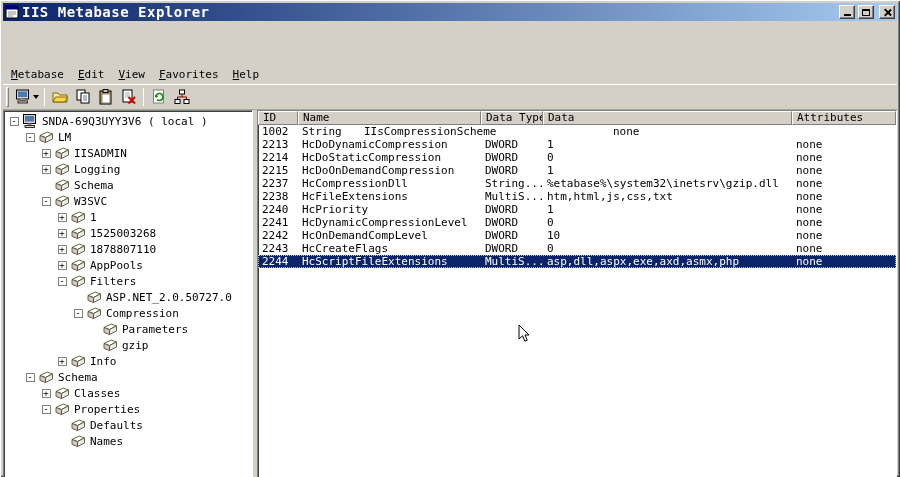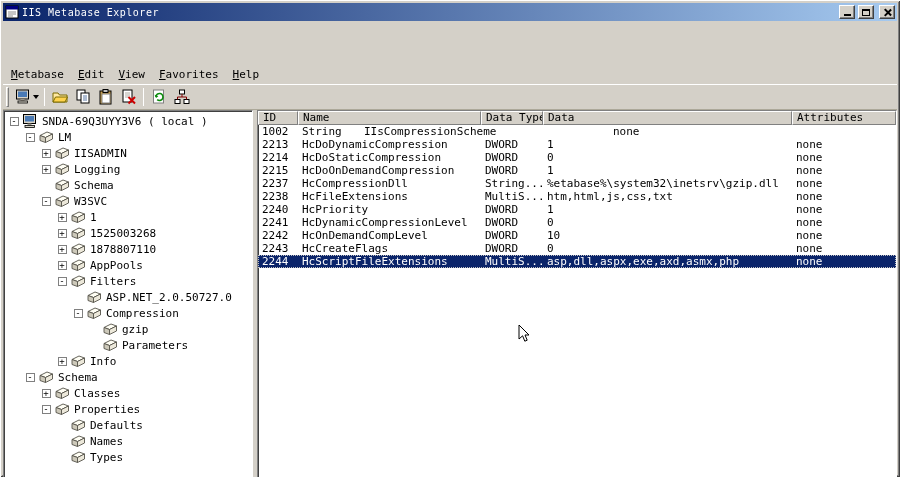--- a/index.html
+++ b/index.html
@@ -7,21 +7,21 @@
     --sel:#0a246a; --selText:#ffffff; --treeSel:#b8b5a2;
   }
   *{box-sizing:border-box;margin:0;padding:0;}
   html,body{width:900px;height:477px;overflow:hidden;}
   body{font-family:"DejaVu Sans Mono","Liberation Mono",monospace;font-size:11px;color:#000;background:var(--chrome);}
   .window{position:relative;width:900px;height:477px;background:var(--chrome);padding:3px;
     box-shadow:inset 1px 1px 0 #ffffff, inset -1px -1px 0 #404040, inset 2px 2px 0 var(--chrome), inset -2px -2px 0 #808080;}
   
   .titlebar{height:18px;background:linear-gradient(90deg,var(--tb1),var(--tb2));display:flex;align-items:center;padding:0 2px;gap:3px;}
   .app-icon{width:14px;height:14px;display:inline-flex;}
-  .title-text{color:#fff;font-weight:normal;font-size:10px;white-space:nowrap;letter-spacing:.5px;}
+  .title-text{color:#fff;font-weight:bold;font-size:14px;white-space:nowrap;letter-spacing:.5px;}
   .tb-spacer{flex:1;}
   .win-btn{width:16px;height:14px;background:var(--chrome);border:1px solid;border-color:#fff #404040 #404040 #fff;
     box-shadow:inset -1px -1px 0 #808080;display:inline-flex;align-items:center;justify-content:center;cursor:default;}
   .win-btn.close{margin-left:2px;}
   .glyph-min{width:7px;height:8px;border-bottom:2px solid #000;}
   .glyph-max{width:8px;height:7px;border:1px solid #000;border-top-width:2px;}
   .glyph-close{position:relative;width:9px;height:9px;}
   .glyph-close::before,.glyph-close::after{content:"";position:absolute;left:4px;top:0;width:1.5px;height:9px;background:#000;}
   .glyph-close::before{transform:rotate(45deg);}
   .glyph-close::after{transform:rotate(-45deg);}
@@ -354,33 +354,33 @@
         <div class="tree-row">
           <span class="tree-indent" style="width: 80px;"></span>
           <span class="tree-exp-cell"></span>
           <span class="tree-icon">
             <svg width="16" height="14" viewBox="0 0 16 14">
               <path d="M2 5.5 L9 2 L14.5 4 L7.5 7.5 Z" fill="#fffef4" stroke="#55524a" stroke-width="0.9"></path>
               <path d="M2 5.5 L7.5 7.5 L7.5 12.5 L2 10.5 Z" fill="#cdc9ba" stroke="#55524a" stroke-width="0.9"></path>
               <path d="M7.5 7.5 L14.5 4 L14.5 9 L7.5 12.5 Z" fill="#ece8da" stroke="#55524a" stroke-width="0.9"></path>
             </svg>
           </span>
-          <span class="tree-label">gzip</span>
+          <span class="tree-label">Parameters</span>
         </div>
         <div class="tree-row">
           <span class="tree-indent" style="width: 80px;"></span>
           <span class="tree-exp-cell"></span>
           <span class="tree-icon">
             <svg width="16" height="14" viewBox="0 0 16 14">
               <path d="M2 5.5 L9 2 L14.5 4 L7.5 7.5 Z" fill="#fffef4" stroke="#55524a" stroke-width="0.9"></path>
               <path d="M2 5.5 L7.5 7.5 L7.5 12.5 L2 10.5 Z" fill="#cdc9ba" stroke="#55524a" stroke-width="0.9"></path>
               <path d="M7.5 7.5 L14.5 4 L14.5 9 L7.5 12.5 Z" fill="#ece8da" stroke="#55524a" stroke-width="0.9"></path>
             </svg>
           </span>
-          <span class="tree-label">Parameters</span>
+          <span class="tree-label">gzip</span>
         </div>
         <div class="tree-row">
           <span class="tree-indent" style="width: 48px;"></span>
           <span class="tree-exp-cell">
             <span class="expander">+</span>
           </span>
           <span class="tree-icon">
             <svg width="16" height="14" viewBox="0 0 16 14">
               <path d="M2 5.5 L9 2 L14.5 4 L7.5 7.5 Z" fill="#fffef4" stroke="#55524a" stroke-width="0.9"></path>
               <path d="M2 5.5 L7.5 7.5 L7.5 12.5 L2 10.5 Z" fill="#cdc9ba" stroke="#55524a" stroke-width="0.9"></path>
@@ -447,32 +447,20 @@
           <span class="tree-indent" style="width: 48px;"></span>
           <span class="tree-exp-cell"></span>
           <span class="tree-icon">
             <svg width="16" height="14" viewBox="0 0 16 14">
               <path d="M2 5.5 L9 2 L14.5 4 L7.5 7.5 Z" fill="#fffef4" stroke="#55524a" stroke-width="0.9"></path>
               <path d="M2 5.5 L7.5 7.5 L7.5 12.5 L2 10.5 Z" fill="#cdc9ba" stroke="#55524a" stroke-width="0.9"></path>
               <path d="M7.5 7.5 L14.5 4 L14.5 9 L7.5 12.5 Z" fill="#ece8da" stroke="#55524a" stroke-width="0.9"></path>
             </svg>
           </span>
           <span class="tree-label">Names</span>
-        </div>
-        <div class="tree-row">
-          <span class="tree-indent" style="width: 48px;"></span>
-          <span class="tree-exp-cell"></span>
-          <span class="tree-icon">
-            <svg width="16" height="14" viewBox="0 0 16 14">
-              <path d="M2 5.5 L9 2 L14.5 4 L7.5 7.5 Z" fill="#fffef4" stroke="#55524a" stroke-width="0.9"></path>
-              <path d="M2 5.5 L7.5 7.5 L7.5 12.5 L2 10.5 Z" fill="#cdc9ba" stroke="#55524a" stroke-width="0.9"></path>
-              <path d="M7.5 7.5 L14.5 4 L14.5 9 L7.5 12.5 Z" fill="#ece8da" stroke="#55524a" stroke-width="0.9"></path>
-            </svg>
-          </span>
-          <span class="tree-label">Types</span>
         </div>
       </div>
     <div class="splitter"></div>
     <div class="panel list-panel">
       <div class="list-header">
           <div class="hcell c0">ID</div>
           <div class="hcell c1">Name</div>
           <div class="hcell c2">Data Type</div>
           <div class="hcell c3">Data</div>
           <div class="hcell c4">Attributes</div>

